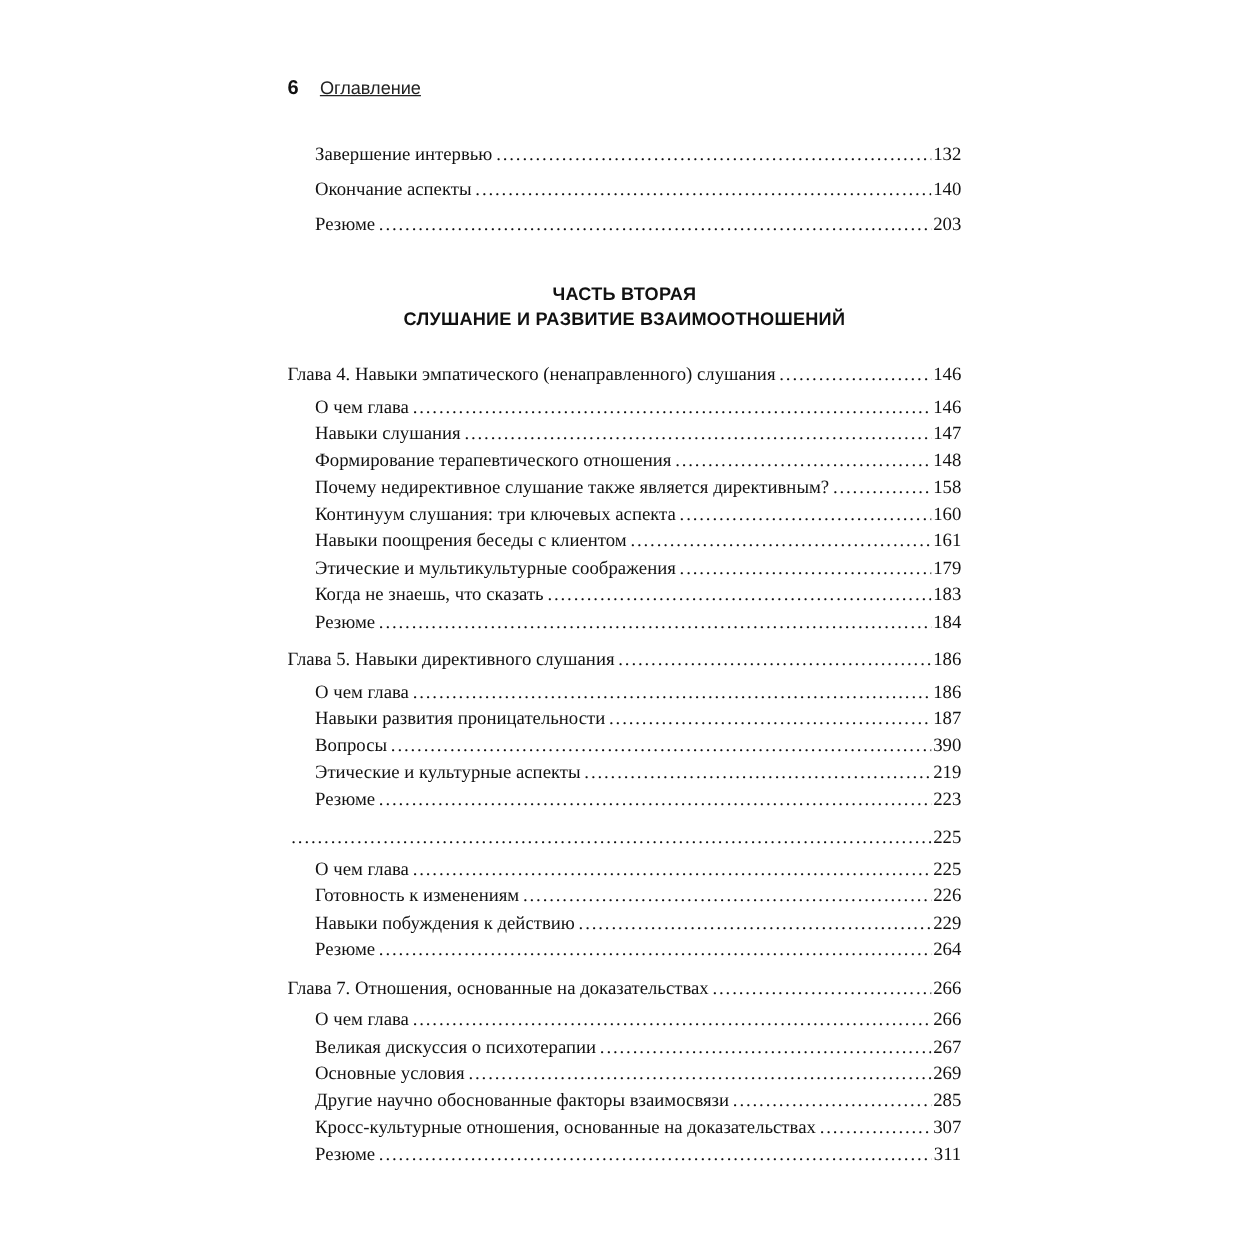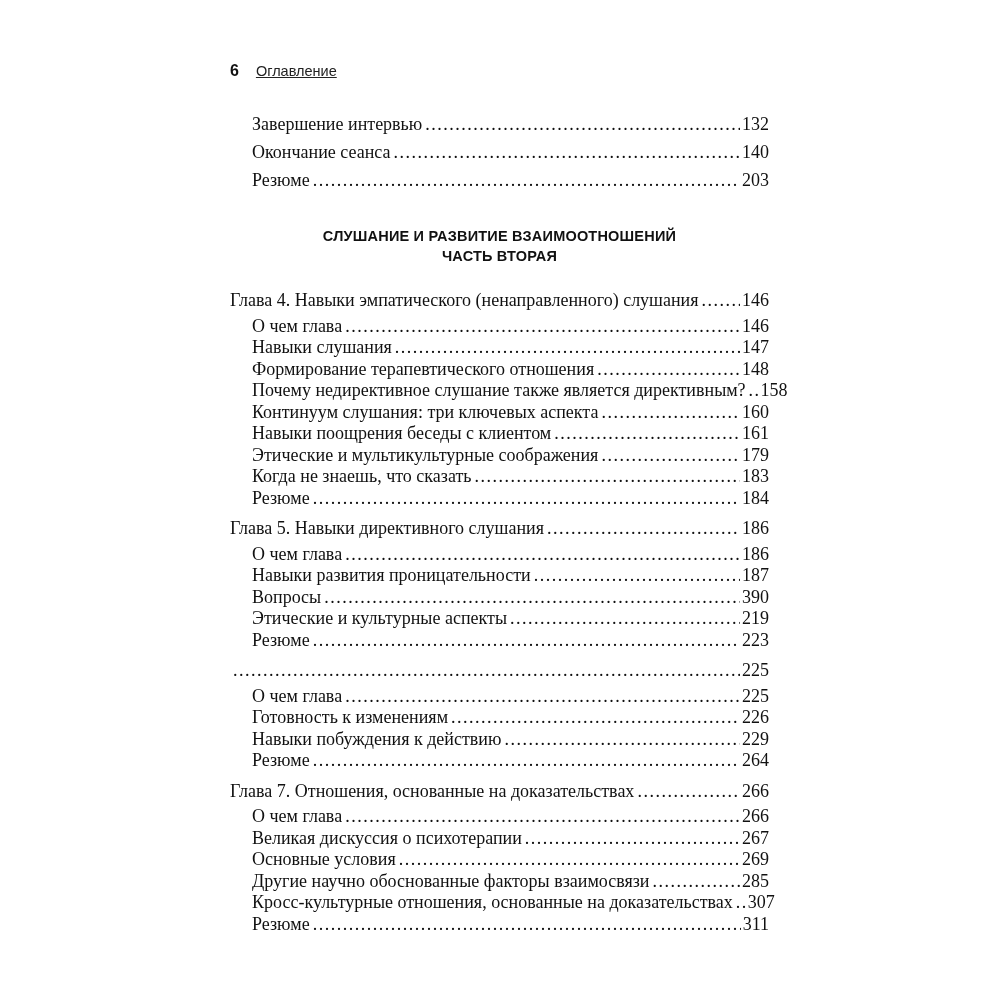--- a/index.html
+++ b/index.html
@@ -24,21 +24,21 @@
     gap: 17px;
     margin-bottom: 30px;
   }
   .page-num  { font-weight: 700; font-size: 16px; }
   .header-title { font-size: 14.5px; color: #222; text-decoration: underline; }
 
   
   .toc-row {
     display: flex;
     align-items: baseline;
-    font-size: 18px;
+    font-size: 15px;
     line-height: 21.5px;
   }
   .intro-block .toc-row { line-height: 28px; }
   .toc-row.sub { padding-left: 22px; }
   .toc-row.chapter { font-weight: 400; margin-bottom: 4px; }
   .toc-label { white-space: nowrap; }
   .leader {
     flex: 1;
     overflow: hidden;
     white-space: nowrap;
@@ -77,34 +77,34 @@
 
   <div class="toc">
 
     <div id="intro-entries" class="intro-block">
         <div class="toc-row sub">
           <span class="toc-label">Завершение интервью</span>
           <span class="leader"></span>
           <span class="toc-page">132</span>
         </div>
         <div class="toc-row sub">
-          <span class="toc-label">Окончание сеанса</span>
+          <span class="toc-label">Окончание аспекты</span>
           <span class="leader"></span>
           <span class="toc-page">140</span>
         </div>
         <div class="toc-row sub">
           <span class="toc-label">Резюме</span>
           <span class="leader"></span>
           <span class="toc-page">203</span>
         </div>
       </div>
 
     <div class="part-heading">
+      <div>ЧАСТЬ ВТОРАЯ</div>
       <div>СЛУШАНИЕ И РАЗВИТИЕ ВЗАИМООТНОШЕНИЙ</div>
-      <div>ЧАСТЬ ВТОРАЯ</div>
     </div>
 
     <div id="chapters">
         <div class="chapter-block">
           <div class="toc-row chapter">
             <span class="toc-label">Глава 4. Навыки эмпатического (ненаправленного) слушания</span>
             <span class="leader"></span>
             <span class="toc-page">146</span>
           </div>
           <div class="toc-row sub">

